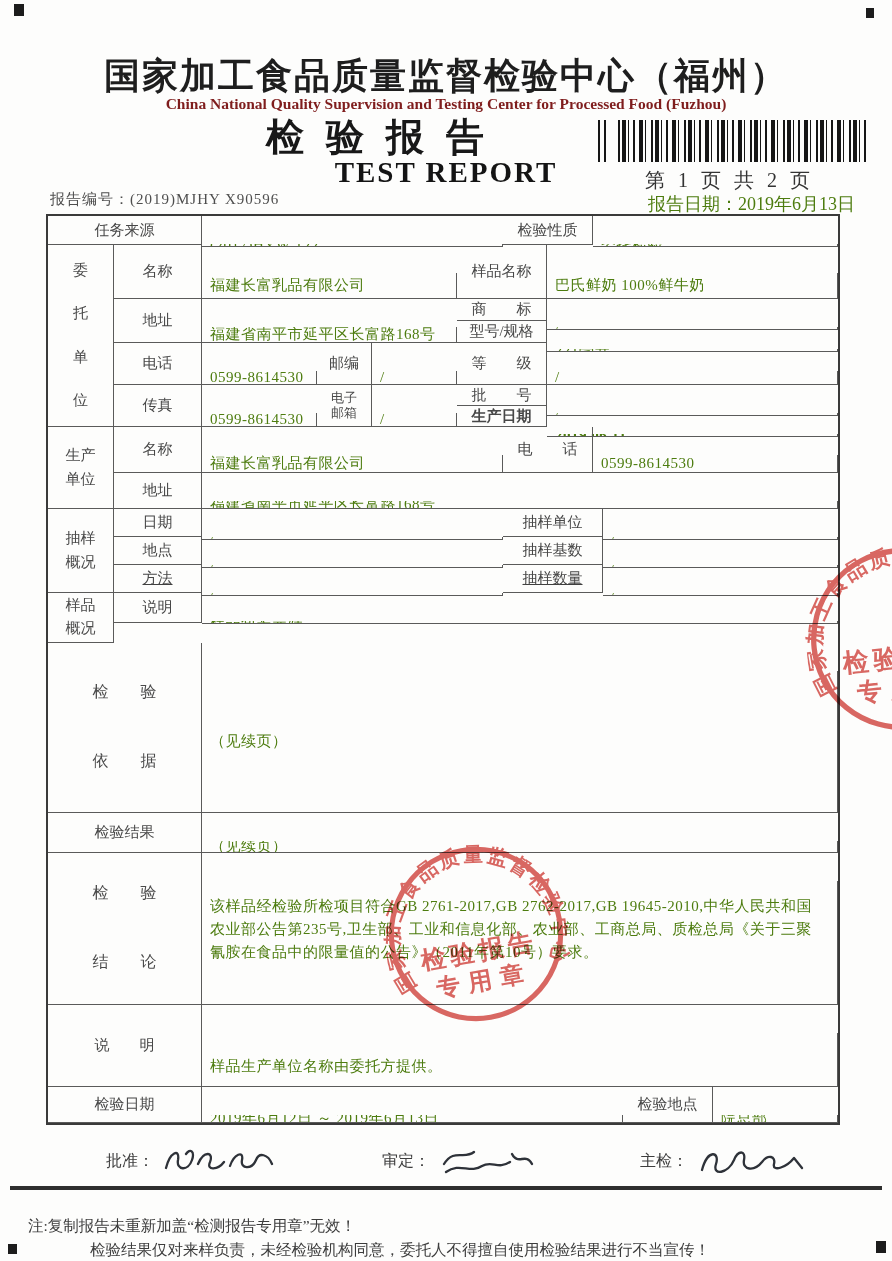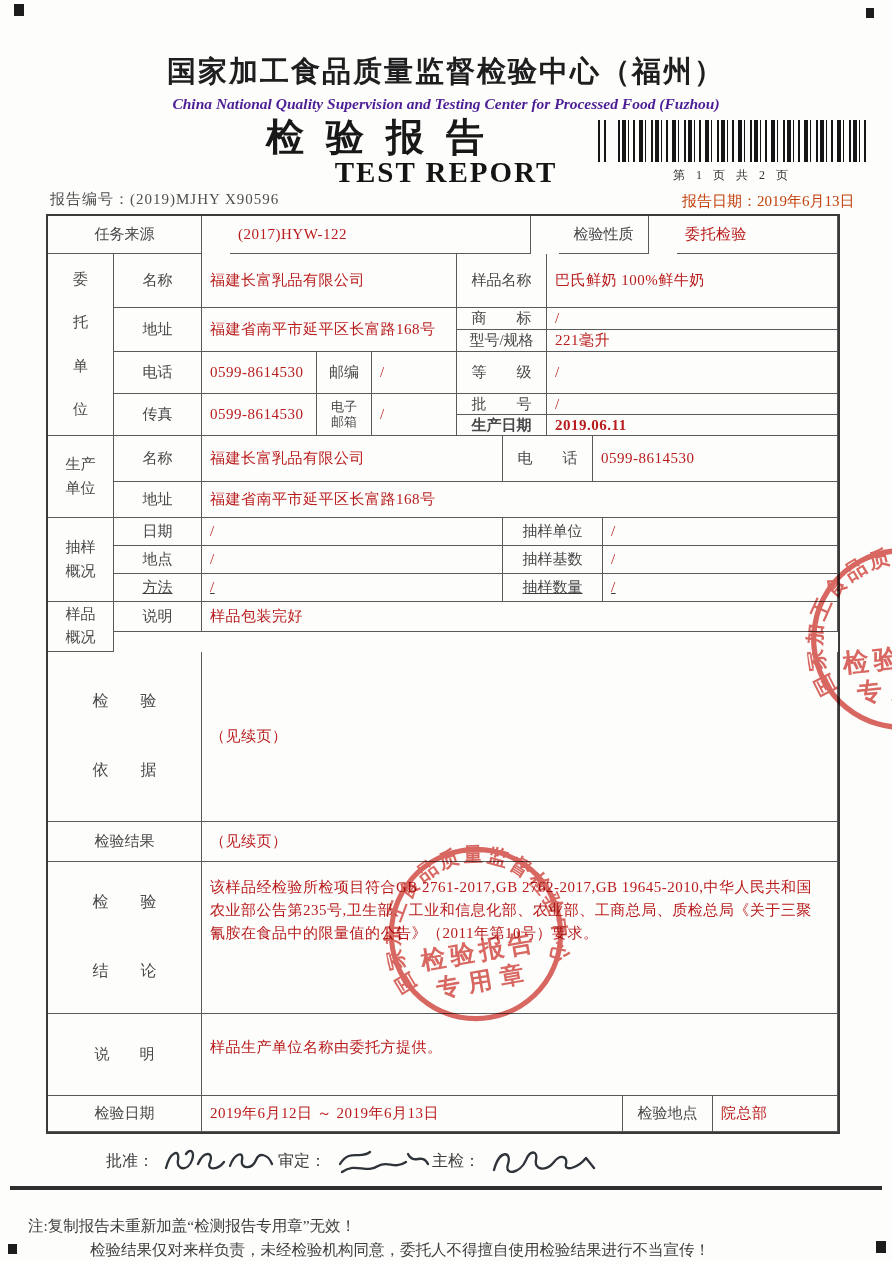--- a/index.html
+++ b/index.html
@@ -1,48 +1,48 @@
 <!DOCTYPE html>
 <html><head>
 <meta charset="utf-8">
 <style>
   html,body{margin:0;padding:0;}
   body{width:892px;height:1261px;background:#f3f3f1;font-family:"Liberation Serif","DejaVu Serif",serif;}
   .page{position:relative;width:892px;height:1261px;background:#fdfdfc;overflow:hidden;color:#3f3f3f;}
   
-  .org-cn{position:absolute;top:52px;left:0;right:0;text-align:center;font-size:29px;font-weight:bold;letter-spacing:2px;color:#1e1e1e;}
-  .org-en{position:absolute;top:95px;left:0;right:0;text-align:center;font-size:15.5px;font-weight:bold;color:#4c1d95;font-style:italic;}
+  .org-cn{position:absolute;top:52px;left:0;right:0;text-align:center;font-size:36px;font-weight:bold;letter-spacing:2px;color:#1e1e1e;}
+  .org-en{position:absolute;top:95px;left:0;right:0;text-align:center;font-size:15.5px;font-weight:bold;color:#7f1d1d;}
   .title-cn{position:absolute;top:112px;left:0;right:120px;text-align:center;font-size:38px;font-weight:bold;letter-spacing:22px;color:#181818;}
   .title-en{position:absolute;top:156px;left:0;right:0;text-align:center;font-size:29px;font-weight:bold;letter-spacing:2px;color:#141414;}
   .barcode{position:absolute;top:120px;left:618px;width:248px;height:42px;
     background:repeating-linear-gradient(90deg,#161616 0 2px,transparent 2px 4px,#161616 4px 8px,transparent 8px 10px,#161616 10px 11px,transparent 11px 15px,#161616 15px 17px,transparent 17px 21px,#161616 21px 25px,transparent 25px 27px,#161616 27px 28px,transparent 28px 33px);}
   .barcode::before{content:"";position:absolute;left:-20px;top:0;bottom:0;width:10px;
     background:repeating-linear-gradient(90deg,#161616 0 2px,transparent 2px 6px);}
-  .page-info{position:absolute;top:167px;left:645px;font-size:12px;letter-spacing:4px;color:#333;margin-left:28px;}
+  .page-info{position:absolute;top:167px;left:645px;font-size:20px;letter-spacing:4px;color:#333;}
   .report-no{position:absolute;top:190px;left:50px;font-size:15px;color:#4e4e4e;letter-spacing:1px;}
-  .report-date{position:absolute;top:192px;left:682px;font-size:15px;color:#c2410c;}
+  .report-date{position:absolute;top:192px;left:648px;font-size:18px;color:#4d7c0f;}
   
   .tbl{position:absolute;top:214px;left:46px;width:790px;border:2px solid #3a3a3a;font-size:15px;background:transparent;}
   .r{display:flex;}
   .col{display:flex;flex-direction:column;flex:none;}
   .c{display:flex;align-items:center;box-sizing:border-box;padding:1px 8px;border-right:1px solid #5a5a5a;border-bottom:1px solid #5a5a5a;overflow:hidden;}
   .lab{justify-content:center;text-align:center;color:#474747;flex:none;}
-  .val{color:#b91c1c;letter-spacing:.5px;}
+  .val{color:#4d7c0f;letter-spacing:.5px;margin-top:28px;}
   .fx{flex:1;}
   .vlab{justify-content:center;text-align:center;white-space:pre-line;color:#4a4a4a;}
   .tall{line-height:2.9;}
   .two{line-height:1.55;text-align:center;}
   .big2{line-height:4.3;font-size:16px;}
   .topal{align-items:flex-start;padding-top:8px;line-height:1.55;}
   .small{font-size:13px;line-height:1.15;}
   .w66{width:66px;}.w88{width:88px;}.w90{width:90px;}.w100{width:100px;}.w115{width:115px;}
   .w154{width:154px;}.w301{width:301px;}.w343{width:343px;}.w381{width:381px;}.w421{width:421px;}
   .w55{width:55px;}
   
-  .sig-row{position:absolute;top:1140px;left:46px;width:790px;display:flex;justify-content:flex-start;align-items:center;padding:0 30px 0 60px;box-sizing:border-box;}
+  .sig-row{position:absolute;top:1140px;left:46px;width:790px;display:flex;justify-content:space-between;align-items:center;padding:0 30px 0 60px;box-sizing:border-box;}
   .sig-group{display:flex;align-items:center;gap:6px;font-size:16px;color:#3d3d3d;}
   .sig-group svg{display:block;}
   .sig path{fill:none;stroke:#2e3239;stroke-width:2.3;stroke-linecap:round;stroke-linejoin:round;}
   .rule{position:absolute;top:1186px;left:10px;width:872px;height:0;border-top:4px solid #2f2f2f;}
   .notes{position:absolute;top:1198px;left:28px;right:20px;font-size:15.5px;color:#3c3c3c;line-height:1.55;margin-top:16px;}
   .notes .n2{padding-left:62px;}
   
   .stamp{position:absolute;mix-blend-mode:multiply;opacity:.88;}
   .stampA{top:842px;left:384px;width:184px;height:184px;transform:rotate(-10deg);}
   .stampB{top:543px;left:806px;width:192px;height:192px;transform:rotate(-6deg);}
@@ -64,21 +64,21 @@
   <div class="org-en">China National Quality Supervision and Testing Center for Processed Food (Fuzhou)</div>
   <div class="title-cn">检验报告</div>
   <div class="title-en">TEST REPORT</div>
   <div class="barcode"></div>
   <div class="page-info">第 1 页  共 2 页</div>
   <div class="report-no"><span>报告编号：</span><span>(2019)MJHY X90596</span></div>
   <div class="report-date"><span>报告日期：</span><span>2019年6月13日</span></div>
 
   <div class="tbl">
 
-    <div class="r" style="height:38px;gap:28px;">
+    <div class="r" style="height:29px;">
       <div class="c lab w154">任务来源</div>
       <div class="c val" style="width:301px;">(2017)HYW-122</div>
       <div class="c lab w90">检验性质</div>
       <div class="c val fx">委托检验</div>
     </div>
 
     <div class="r">
       <div class="c vlab tall w66">委
 托
 单

